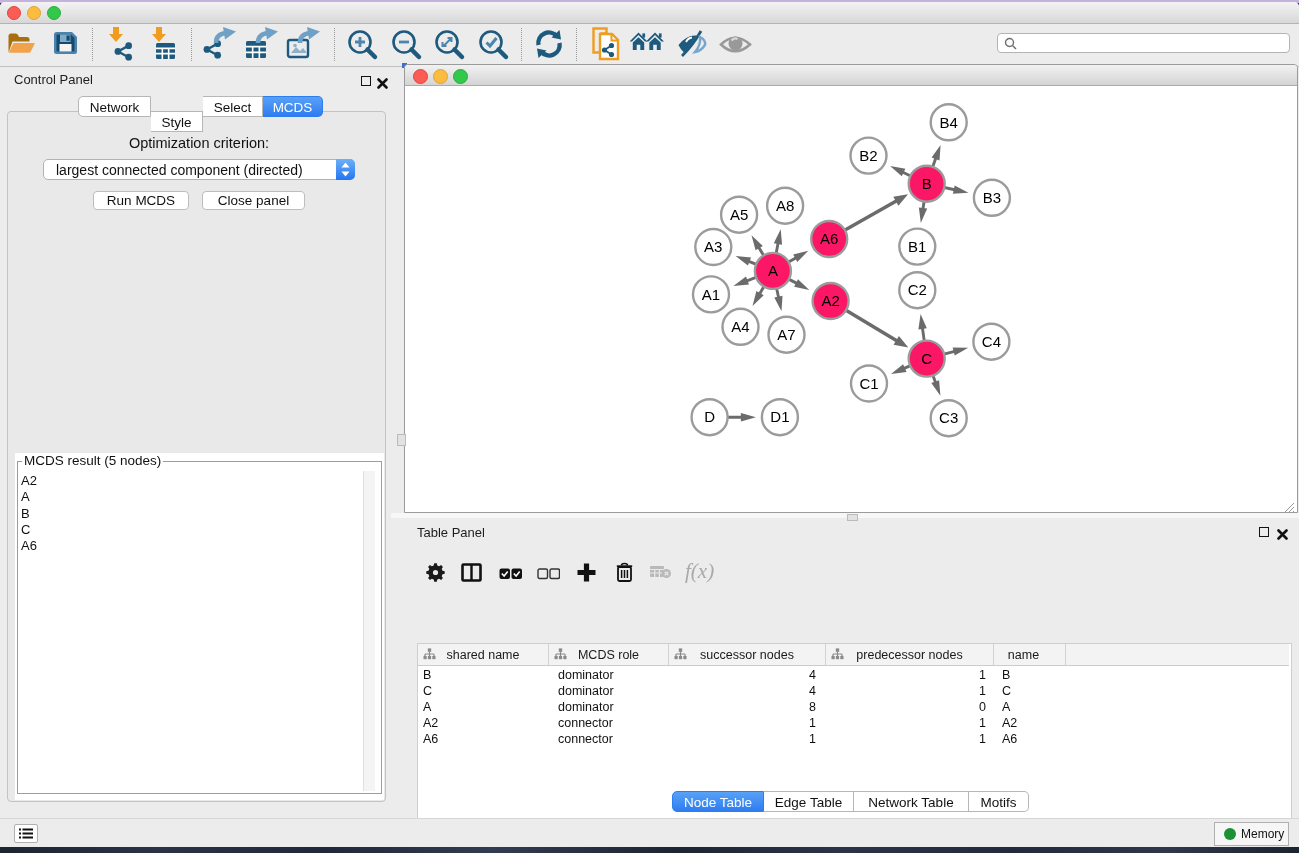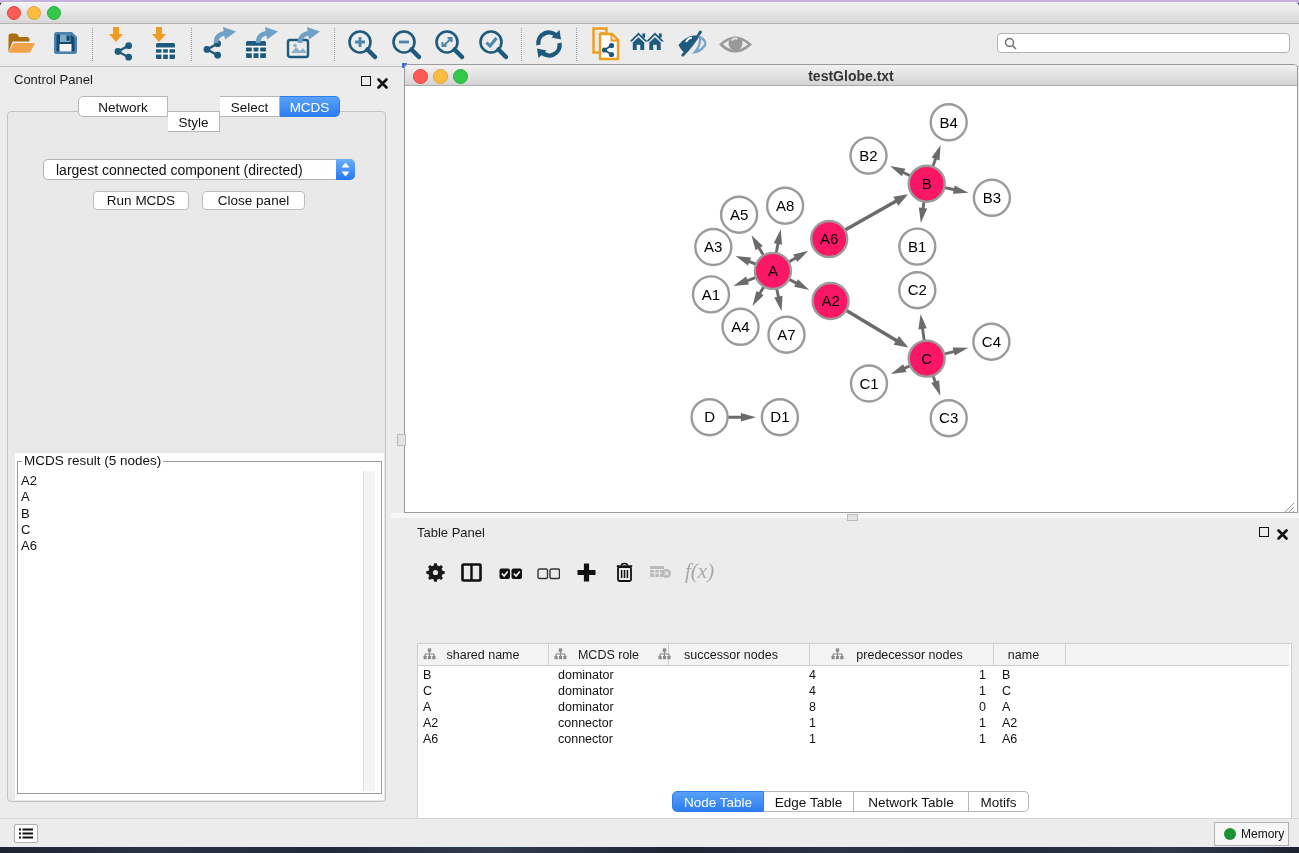--- a/index.html
+++ b/index.html
@@ -213,46 +213,46 @@
         <path d="M8.5 8.5 L12 12" stroke="#6e6e6e" stroke-width="1.4"></path>
       </svg>
     </div>
   <div class="abs" id="cp-title">Control Panel</div>
   <div class="abs" style="top:76px;left:361px;width:8px;height:8px;border:1.6px solid #111;"></div>
   <div class="abs" style="top:75px;left:377px;"><svg width="11" height="11" viewBox="0 0 11 11">
         <path d="M1.5 1.5 L9.5 9.5 M9.5 1.5 L1.5 9.5" stroke="#111" stroke-width="2.6" stroke-linecap="round"></path>
       </svg></div>
   <div class="abs" id="cp-box"></div>
   <div class="abs tabbar" id="cp-tabs">
-    <div class="tab first" style="width:90px;">Network</div>
+    <div class="tab first" style="width:73px;">Network</div>
       <div class="tab" style="width:52px;margin-top:15px;">Style</div>
       <div class="tab" style="width:60px;">Select</div>
       <div class="tab sel last" style="width:60px;">MCDS</div>
   </div>
+  <div class="abs" id="opt-label">Optimization criterion:</div>
   <div class="abs" id="dropdown">
       <div class="abs" id="dd-text">largest connected component (directed)</div>
       <div class="abs" id="dd-btn"><svg width="19" height="21" viewBox="0 0 19 21">
           <path d="M9.5 3.5 L13.5 8.5 H5.5 Z" fill="#fff"></path>
           <path d="M9.5 17.5 L13.5 12.5 H5.5 Z" fill="#fff"></path>
         </svg></div>
     </div>
   <div class="abs btn" id="btn-run">Run MCDS</div>
   <div class="abs btn" id="btn-close">Close panel</div>
   <div class="abs" id="mcds-white"></div>
   <div class="abs" id="mcds-fs"></div>
   <div class="abs" id="mcds-scroll"></div>
   <div class="abs" id="mcds-legend">MCDS result (5 nodes)</div>
   <div class="abs" id="mcds-list">A2<br>A<br>B<br>C<br>A6</div>
   <div class="abs" id="nw-corner"></div>
   <div class="abs" id="nw">
     <div class="abs" id="nw-title"></div>
     <div class="abs ntl" style="left:7.5px;background:#fb5d56;border:0.5px solid #e2443e;"></div>
     <div class="abs ntl" style="left:27.5px;background:#fcbc40;border:0.5px solid #e0a33a;"></div>
     <div class="abs ntl" style="left:47.5px;background:#34c84a;border:0.5px solid #2aad3f;"></div>
-    <div class="abs" id="nw-text">testGlobe.txt</div>
     <svg class="abs" id="graph" style="top:21px;left:0;" width="892" height="427" viewBox="0 0 892 427">
     <line x1="367.9" y1="184.9" x2="340.6" y2="195.3" stroke="#6b6b6b" stroke-width="2.9"></line>
     <polygon points="328.4,199.9 341.0,190.6 344.0,198.5" fill="#6b6b6b"></polygon>
     <line x1="367.9" y1="184.9" x2="342.6" y2="174.8" stroke="#6b6b6b" stroke-width="2.9"></line>
     <polygon points="330.6,169.9 346.1,171.6 342.9,179.4" fill="#6b6b6b"></polygon>
     <line x1="367.9" y1="184.9" x2="353.2" y2="160.4" stroke="#6b6b6b" stroke-width="2.9"></line>
     <polygon points="346.5,149.3 357.8,160.0 350.6,164.3" fill="#6b6b6b"></polygon>
     <line x1="367.9" y1="184.9" x2="373.3" y2="156.1" stroke="#6b6b6b" stroke-width="2.9"></line>
     <polygon points="375.7,143.3 377.1,158.8 368.8,157.3" fill="#6b6b6b"></polygon>
     <line x1="367.9" y1="184.9" x2="354.1" y2="208.8" stroke="#6b6b6b" stroke-width="2.9"></line>
@@ -393,21 +393,21 @@
         <div class="th" style="left:131px;width:119px;">
           <svg class="thicon" width="13" height="12" viewBox="0 0 13 12">
             <rect x="4.8" y="0.4" width="3.4" height="3.4" fill="#8a8a8a"></rect>
             <path d="M6.5 3.5v2.5M2 6v2M6.5 6v2M11 6v2M2 6h9" stroke="#8a8a8a" stroke-width="1.2" fill="none"></path>
             <rect x="0.5" y="8" width="3.2" height="3.2" fill="#8a8a8a"></rect>
             <rect x="4.9" y="8" width="3.2" height="3.2" fill="#8a8a8a"></rect>
             <rect x="9.3" y="8" width="3.2" height="3.2" fill="#8a8a8a"></rect>
           </svg>
           <span>MCDS role</span>
         </div>
-        <div class="th" style="left:235px;width:156px;">
+        <div class="th" style="left:251px;width:156px;">
           <svg class="thicon" width="13" height="12" viewBox="0 0 13 12">
             <rect x="4.8" y="0.4" width="3.4" height="3.4" fill="#8a8a8a"></rect>
             <path d="M6.5 3.5v2.5M2 6v2M6.5 6v2M11 6v2M2 6h9" stroke="#8a8a8a" stroke-width="1.2" fill="none"></path>
             <rect x="0.5" y="8" width="3.2" height="3.2" fill="#8a8a8a"></rect>
             <rect x="4.9" y="8" width="3.2" height="3.2" fill="#8a8a8a"></rect>
             <rect x="9.3" y="8" width="3.2" height="3.2" fill="#8a8a8a"></rect>
           </svg>
           <span>successor nodes</span>
         </div>
         <div class="th" style="left:408px;width:167px;">

